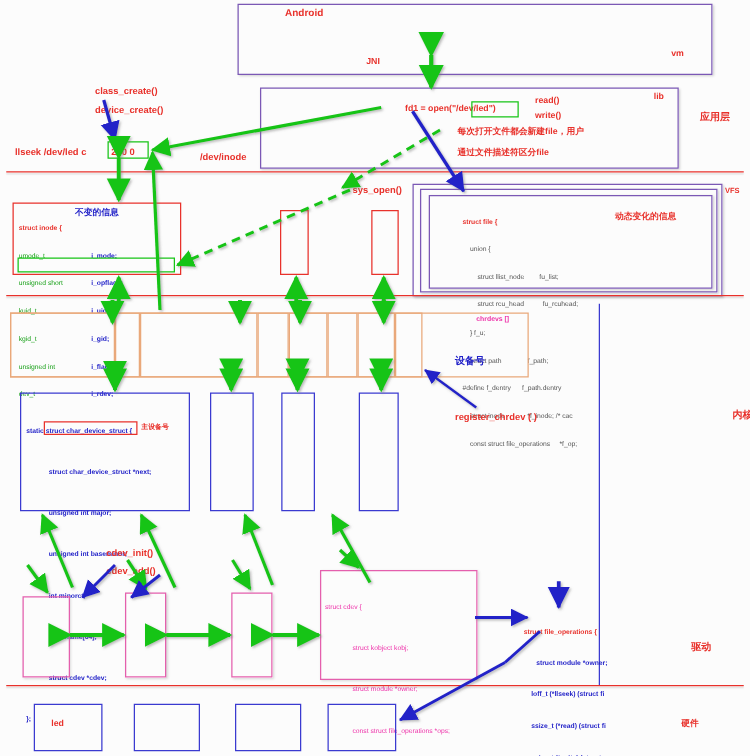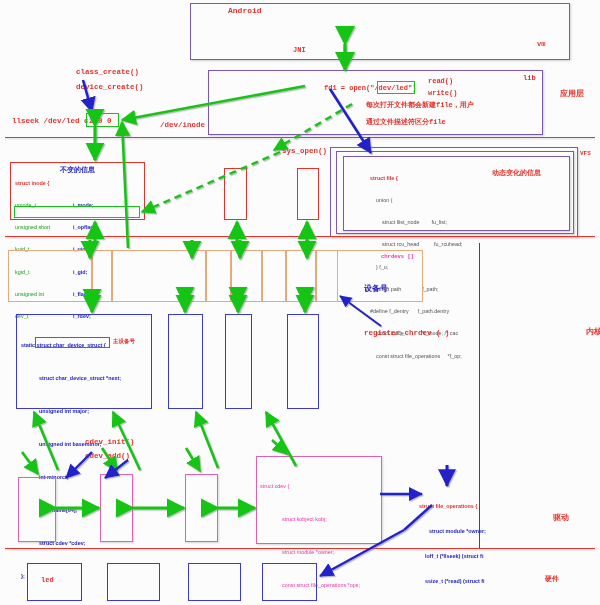--- a/index.html
+++ b/index.html
@@ -5,21 +5,21 @@
   html,body{margin:0;padding:0;background:#fdfdfd;}
   #stage{position:relative;width:600px;height:605px;overflow:hidden;
          background:#fcfcfc;font-family:"Liberation Sans",sans-serif;}
   .box{position:absolute;box-sizing:border-box;background:transparent;}
   .purple{border:1.6px solid #7b58b5;box-shadow:1px 1px 2px rgba(0,0,0,.18);}
   .red{border:1.3px solid #e8312b;}
   .blue{border:1.3px solid #3a3ad0;}
   .pink{border:1.4px solid #e45fad;box-shadow:1px 1px 2px rgba(0,0,0,.15);}
   .orange{border:1.3px solid #e9a87a;}
   .green-out{border:1.5px solid #16c416;}
-  .lbl{position:absolute;white-space:nowrap;font-weight:bold;font-family:Liberation Mono, monospace;}
+  .lbl{position:absolute;white-space:nowrap;font-weight:bold;}
   .r{color:#e8312b;} .b{color:#2222c8;} .m{color:#ee33aa;}
   .hline{position:absolute;height:0;border-top:1.6px solid #e8312b;
          box-shadow:0 1.5px 1px rgba(0,0,0,.12);}
   .vline{position:absolute;width:0;border-left:1.6px solid #3a3ad0;}
   svg.ov{position:absolute;left:0;top:0;width:600px;height:605px;overflow:visible;}
   .code{position:absolute;font-size:5.4px;line-height:7.4px;white-space:pre;}
   .code .kw{color:#e8312b;font-weight:bold;}
   .code .ty{color:#18a018;}
   .code .nm{color:#2222c8;font-weight:bold;}
   .code .pl{color:#555;}

